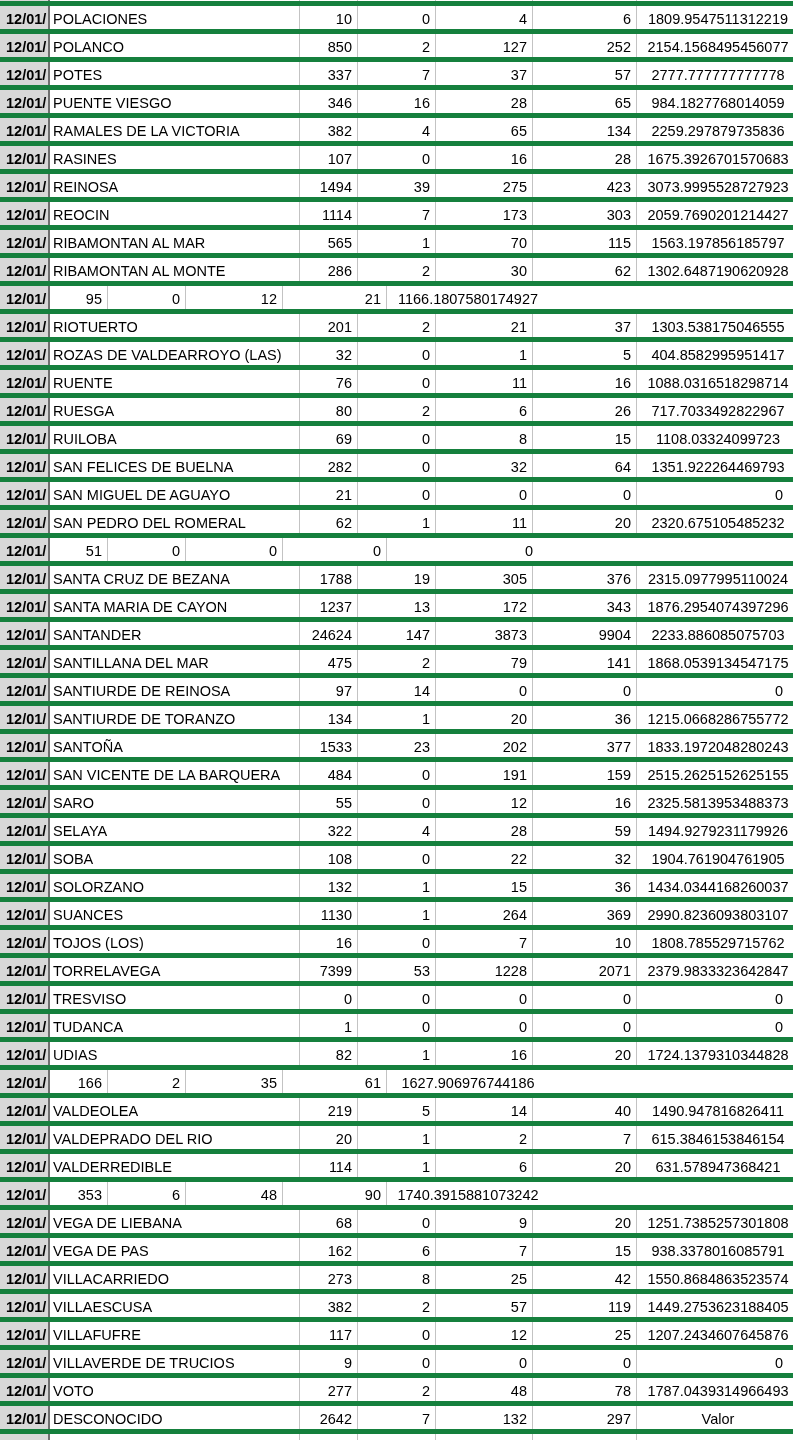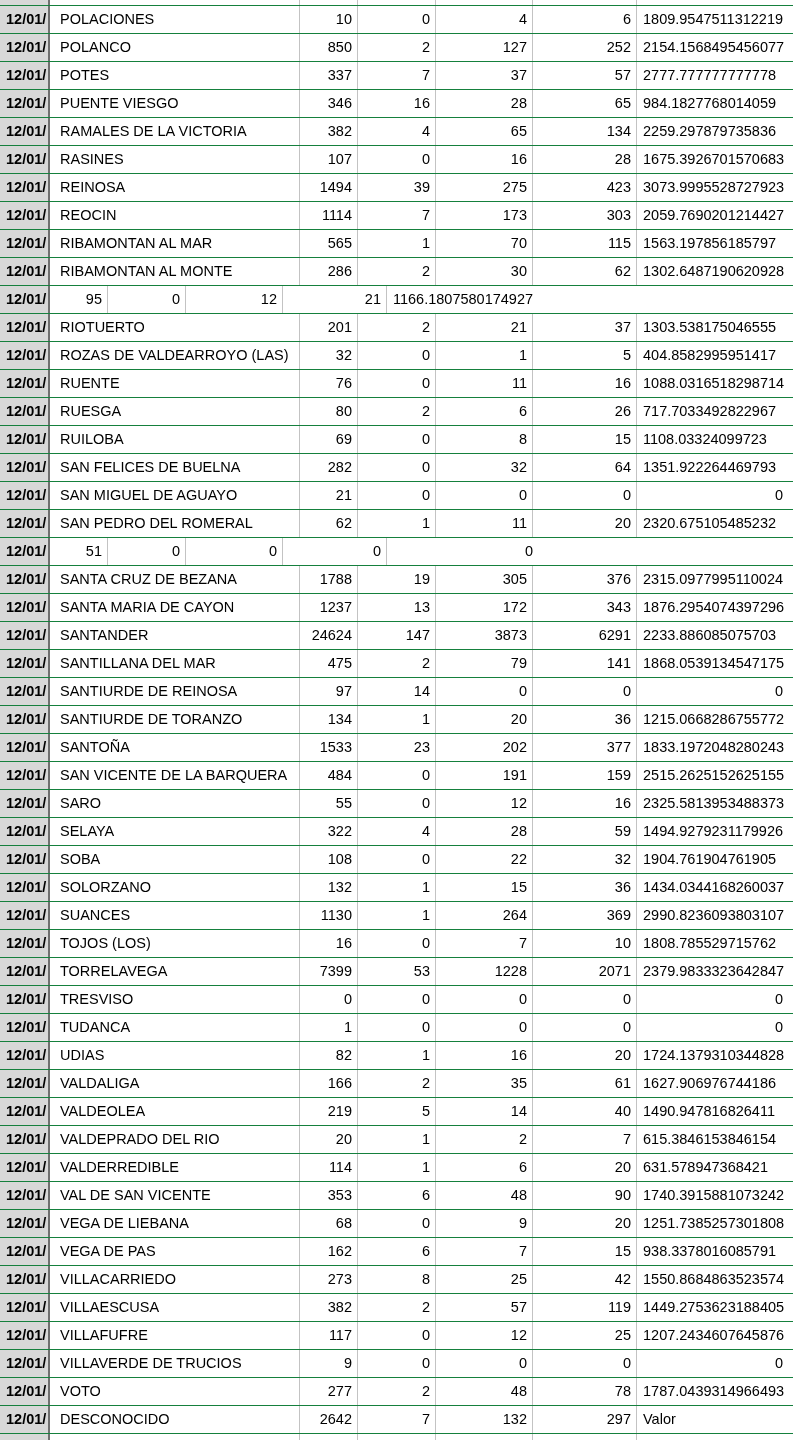--- a/index.html
+++ b/index.html
@@ -1,31 +1,31 @@
 <!DOCTYPE html>
 <html><head>
 <meta charset="utf-8">
 <style>
   html,body{margin:0;padding:0;background:#ffffff;}
   body{width:793px;font-family:"Liberation Sans",sans-serif;color:#000;}
   .sheet{width:793px;height:1440px;overflow:hidden;background:#fff;}
-  .row{display:flex;height:28px;box-sizing:border-box;border-bottom:1px solid #15803d;background:#fff;}
+  .row{display:flex;height:28px;box-sizing:border-box;border-bottom:5px solid #15803d;background:#fff;}
   .row.partial-top{height:6px;}
   .row.partial-bottom{height:6px;border-bottom:none;}
   .cell{box-sizing:border-box;border-right:1px solid #c3c3c3;line-height:26px;font-size:14.5px;
         white-space:nowrap;overflow:hidden;flex:none;}
   .partial-top .cell,.partial-bottom .cell{line-height:5px;}
   .c-date{width:50px;background:#d8d8d8;border-right:2px solid #6f6f6f;font-weight:bold;padding-left:6px;}
-  .c-name{width:250px;padding-left:10px;}
+  .c-name{width:250px;padding-left:3px;}
   .c-num{text-align:right;padding-right:5px;}
   .c-n1{width:58px;}
   .c-n2{width:78px;}
   .c-n3{width:97px;}
   .c-n4{width:104px;}
-  .c-last{width:156px;border-right:none;padding-left:6px;text-align:left;}
+  .c-last{width:156px;border-right:none;padding-left:6px;text-align:center;}
   .c-last.as-number{text-align:right;padding-left:0;padding-right:10px;}
 </style>
 </head>
 <body>
 
 <div class="sheet">
 
   <div class="row partial-top">
     <div class="cell c-date"></div>
     <div class="cell c-name"></div>
@@ -232,21 +232,21 @@
         <div class="cell c-num c-n3">172</div>
         <div class="cell c-num c-n4">343</div>
         <div class="cell c-last">1876.2954074397296</div>
       </div>
       <div class="row">
         <div class="cell c-date">12/01/</div>
         <div class="cell c-name">SANTANDER</div>
         <div class="cell c-num c-n1">24624</div>
         <div class="cell c-num c-n2">147</div>
         <div class="cell c-num c-n3">3873</div>
-        <div class="cell c-num c-n4">6291</div>
+        <div class="cell c-num c-n4">9904</div>
         <div class="cell c-last">2233.886085075703</div>
       </div>
       <div class="row">
         <div class="cell c-date">12/01/</div>
         <div class="cell c-name">SANTILLANA DEL MAR</div>
         <div class="cell c-num c-n1">475</div>
         <div class="cell c-num c-n2">2</div>
         <div class="cell c-num c-n3">79</div>
         <div class="cell c-num c-n4">141</div>
         <div class="cell c-last">1868.0539134547175</div>
@@ -372,21 +372,20 @@
         <div class="cell c-date">12/01/</div>
         <div class="cell c-name">UDIAS</div>
         <div class="cell c-num c-n1">82</div>
         <div class="cell c-num c-n2">1</div>
         <div class="cell c-num c-n3">16</div>
         <div class="cell c-num c-n4">20</div>
         <div class="cell c-last">1724.1379310344828</div>
       </div>
       <div class="row">
         <div class="cell c-date">12/01/</div>
-        <div class="cell c-name">VALDALIGA</div>
         <div class="cell c-num c-n1">166</div>
         <div class="cell c-num c-n2">2</div>
         <div class="cell c-num c-n3">35</div>
         <div class="cell c-num c-n4">61</div>
         <div class="cell c-last">1627.906976744186</div>
       </div>
       <div class="row">
         <div class="cell c-date">12/01/</div>
         <div class="cell c-name">VALDEOLEA</div>
         <div class="cell c-num c-n1">219</div>
@@ -408,21 +407,20 @@
         <div class="cell c-date">12/01/</div>
         <div class="cell c-name">VALDERREDIBLE</div>
         <div class="cell c-num c-n1">114</div>
         <div class="cell c-num c-n2">1</div>
         <div class="cell c-num c-n3">6</div>
         <div class="cell c-num c-n4">20</div>
         <div class="cell c-last">631.578947368421</div>
       </div>
       <div class="row">
         <div class="cell c-date">12/01/</div>
-        <div class="cell c-name">VAL DE SAN VICENTE</div>
         <div class="cell c-num c-n1">353</div>
         <div class="cell c-num c-n2">6</div>
         <div class="cell c-num c-n3">48</div>
         <div class="cell c-num c-n4">90</div>
         <div class="cell c-last">1740.3915881073242</div>
       </div>
       <div class="row">
         <div class="cell c-date">12/01/</div>
         <div class="cell c-name">VEGA DE LIEBANA</div>
         <div class="cell c-num c-n1">68</div>

